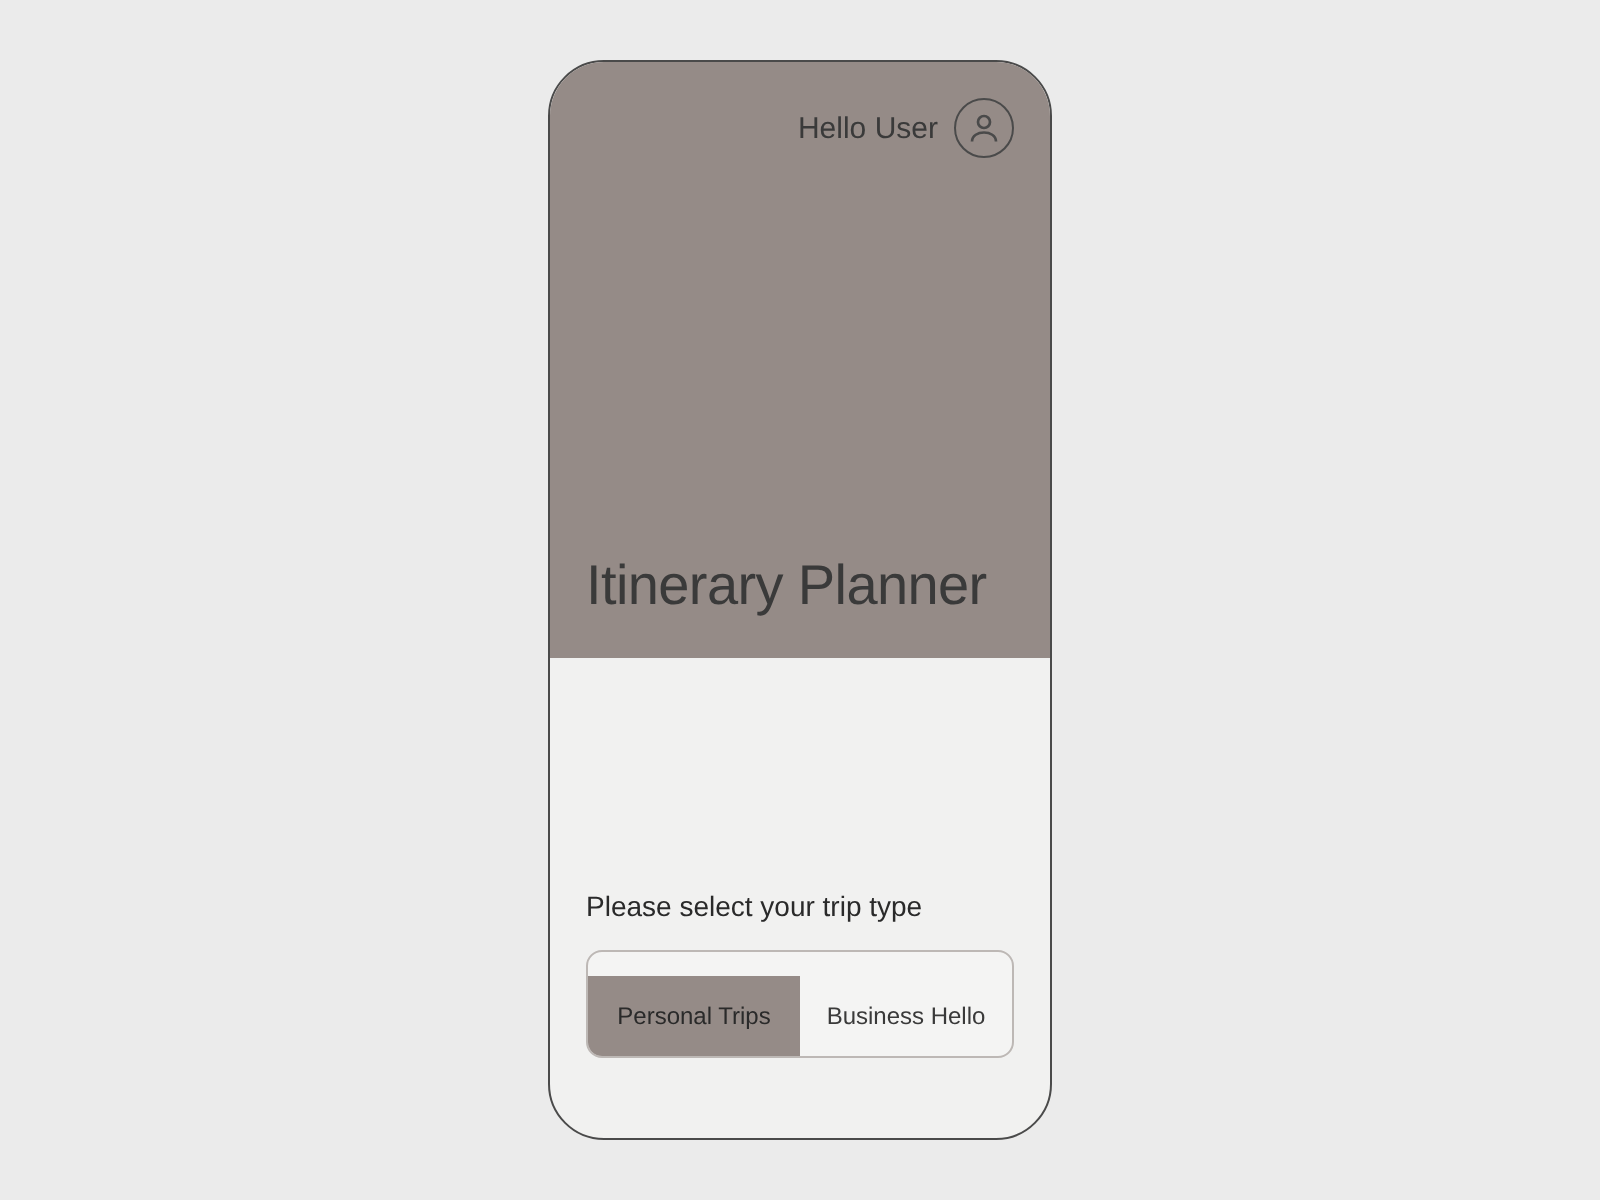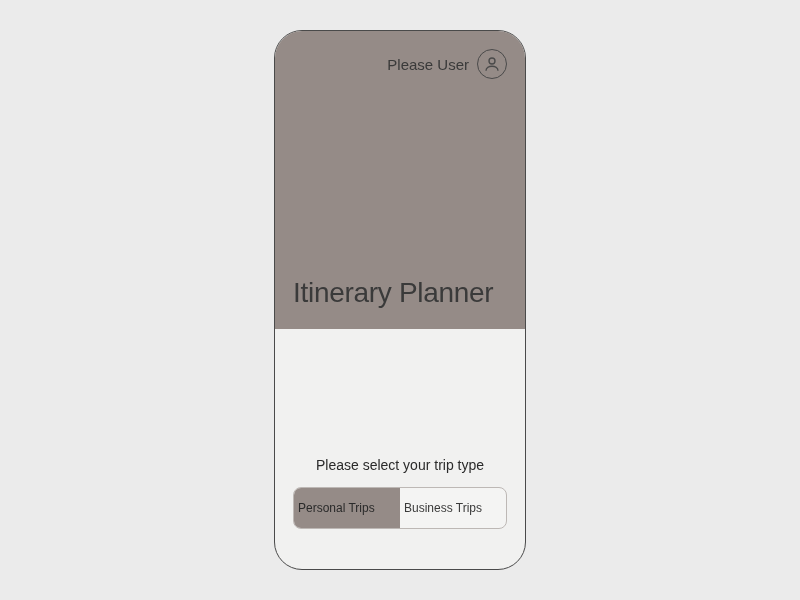--- a/index.html
+++ b/index.html
@@ -70,64 +70,65 @@
       flex: 1;
       padding: 0 18px;
       display: flex;
       flex-direction: column;
       justify-content: flex-end;
       padding-bottom: 40px;
     }
     .prompt-text {
       color: #2a2a2a;
       font-size: 14px;
-      text-align: center;
+      text-align: left;
       margin-bottom: 14px;
       font-weight: 400;
     }
     .toggle-group {
       display: flex;
       border: 1px solid #bdb8b5;
       border-radius: 8px;
       overflow: hidden;
       width: 100%;
       background: #f4f4f3;
     }
     .toggle-btn {
       flex: 1;
       padding: 13px 4px;
       font-size: 12px;
-      text-align: left;
+      text-align: center;
       cursor: pointer;
       border: none;
       background: transparent;
       color: #3a3a3a;
       font-family: inherit;
+      margin-top: 12px;
     }
     .toggle-btn.selected {
       background: #958b87;
       color: #2a2a2a;
     }
   </style>
 </head>
 <body>
 
 <div class="phone-frame">
   <div class="header-panel">
     <div class="greeting-row">
-      <span class="greeting-text">Please User</span>
+      <span class="greeting-text">Hello User</span>
       <span class="avatar-circle">
         <svg viewBox="0 0 24 24" fill="none" stroke="#4a4a4a" stroke-width="1.8">
           <circle cx="12" cy="8" r="4"></circle>
           <path d="M4 21c0-4 4-6 8-6s8 2 8 6"></path>
         </svg>
       </span>
     </div>
     <h1 class="page-title">Itinerary Planner</h1>
   </div>
   <div class="lower-panel">
     <div class="prompt-text">Please select your trip type</div>
     <div class="toggle-group">
       <button class="toggle-btn selected">Personal Trips</button>
-      <button class="toggle-btn">Business Trips</button>
+      <button class="toggle-btn">Business Hello</button>
     </div>
   </div>
 </div>
 
 </body></html>

